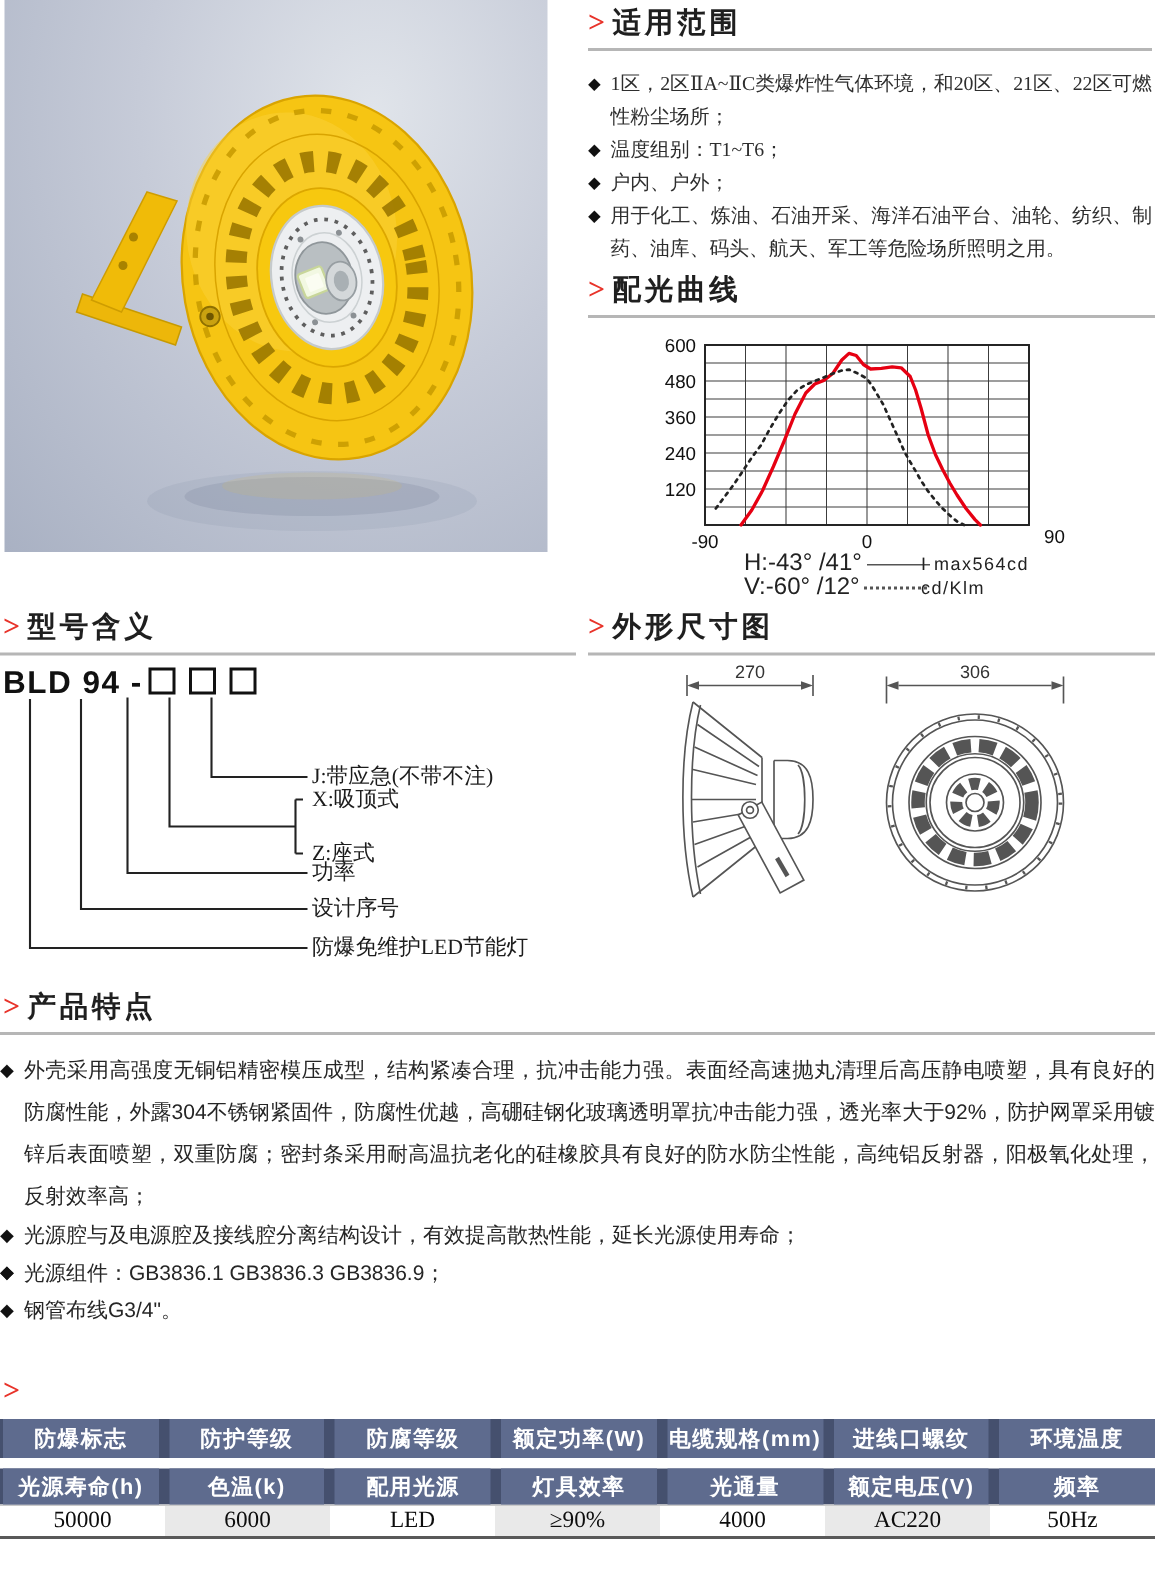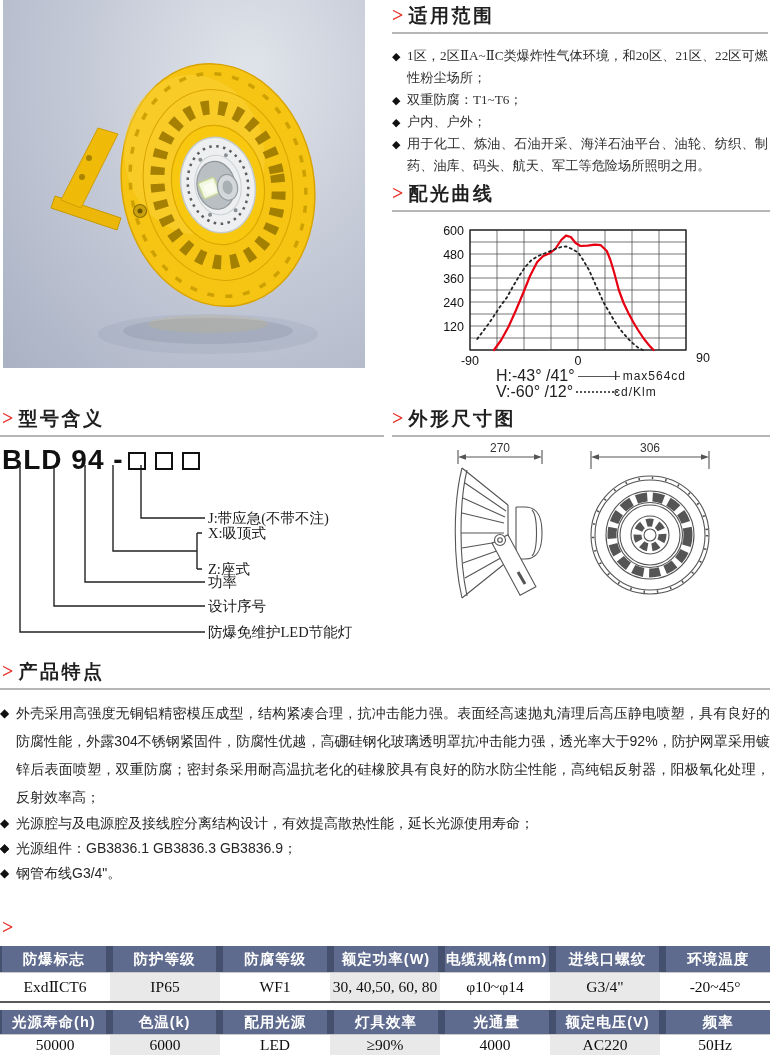--- a/index.html
+++ b/index.html
@@ -30,21 +30,21 @@
   .features-list .dm{position:absolute;left:0;top:0;font-size:12px;color:#111;}
 
   
   #sec-chart svg text{font-family:"Liberation Sans",sans-serif;}
   .legend-row{display:flex;align-items:center;font-size:16px;color:#222;line-height:16px;white-space:nowrap;}
   .ls-solid{display:inline-block;width:42px;border-top:1.5px solid #555;margin-left:3px;}
   .ls-dotted{display:inline-block;width:42px;border-top:2px dotted #555;margin-left:3px;}
   #pc-anno div{font-size:12px;color:#222;line-height:16px;letter-spacing:1px;}
 
   
-  #model-code{font-size:28px;font-weight:bold;color:#111;letter-spacing:1px;white-space:nowrap;}
+  #model-code{font-size:21px;font-weight:bold;color:#111;letter-spacing:1px;white-space:nowrap;}
   .mbox{display:inline-block;width:14px;height:14px;border:2.5px solid #111;vertical-align:-1px;}
   .mbox.m1{margin-left:4px;} .mbox.m2{margin-left:9px;} .mbox.m3{margin-left:9px;}
   .mm-label{position:absolute;left:208px;font-family:"Liberation Serif","DejaVu Serif",serif;
             font-size:14.5px;line-height:18px;color:#1c1c1c;white-space:nowrap;}
 
   
   .ptable{width:770px;}
   .pt-head{display:flex;background:#45506e;padding-left:2px;height:26px;text-align:right;}
   .pt-head .hc{flex:1;margin-right:7px;background:#5e6b8e;color:#fff;font-weight:bold;
                font-size:14.5px;letter-spacing:1px;display:flex;align-items:center;justify-content:center;white-space:nowrap;}
@@ -111,21 +111,21 @@
   </div>
 
   <div id="sec-app" class="abs" style="left:392px;top:2px;width:376px;">
     <div class="sec-title">
       <span class="gt">&gt;</span>
       <span>适用范围</span>
     </div>
     <div class="rule"></div>
     <div class="bullets-serif" style="margin-top:11px;">
         <div class="bullet"><span class="dm">◆</span><span>1区，2区ⅡA~ⅡC类爆炸性气体环境，和20区、21区、22区可燃性粉尘场所；</span></div>
-        <div class="bullet"><span class="dm">◆</span><span>双重防腐：T1~T6；</span></div>
+        <div class="bullet"><span class="dm">◆</span><span>温度组别：T1~T6；</span></div>
         <div class="bullet"><span class="dm">◆</span><span>户内、户外；</span></div>
         <div class="bullet"><span class="dm">◆</span><span>用于化工、炼油、石油开采、海洋石油平台、油轮、纺织、制药、油库、码头、航天、军工等危险场所照明之用。</span></div>
       </div>
   </div>
 
   <div id="sec-chart" class="abs" style="left:392px;top:180px;width:378px;height:224px;">
     <div class="sec-title">
       <span class="gt">&gt;</span>
       <span>配光曲线</span>
     </div>
@@ -277,29 +277,20 @@
     <div class="ptable t1" style="margin-top:6px;">
         <div class="pt-head">
           <div class="hc">防爆标志</div>
           <div class="hc">防护等级</div>
           <div class="hc">防腐等级</div>
           <div class="hc">额定功率(W)</div>
           <div class="hc">电缆规格(mm)</div>
           <div class="hc">进线口螺纹</div>
           <div class="hc">环境温度</div>
         </div>
-        <div class="pt-vals">
-          <div class="vc">ExdⅡCT6</div>
-          <div class="vc alt">IP65</div>
-          <div class="vc">WF1</div>
-          <div class="vc alt">30, 40,50, 60, 80</div>
-          <div class="vc">φ10~φ14</div>
-          <div class="vc alt">G3/4"</div>
-          <div class="vc">-20~45°</div>
-        </div>
       </div>
     <div class="ptable t2" style="margin-top:7px;">
         <div class="pt-head">
           <div class="hc">光源寿命(h)</div>
           <div class="hc">色温(k)</div>
           <div class="hc">配用光源</div>
           <div class="hc">灯具效率</div>
           <div class="hc">光通量</div>
           <div class="hc">额定电压(V)</div>
           <div class="hc">频率</div>

